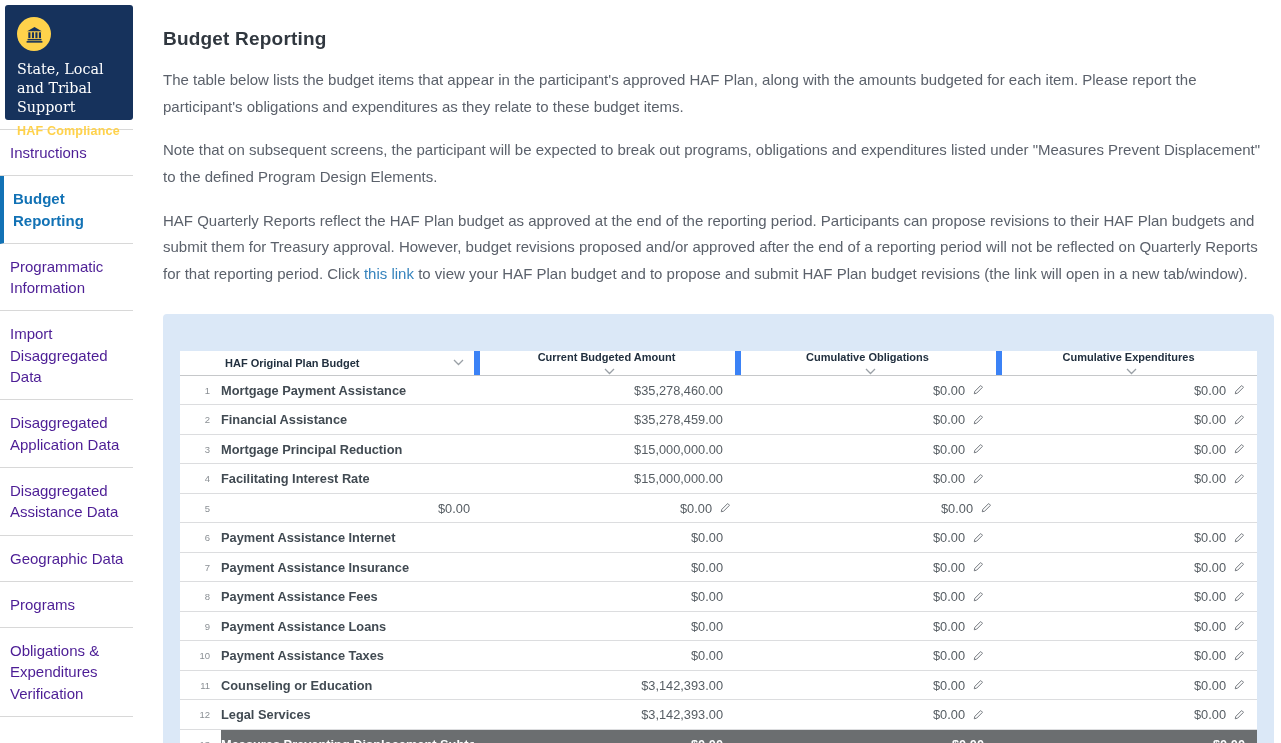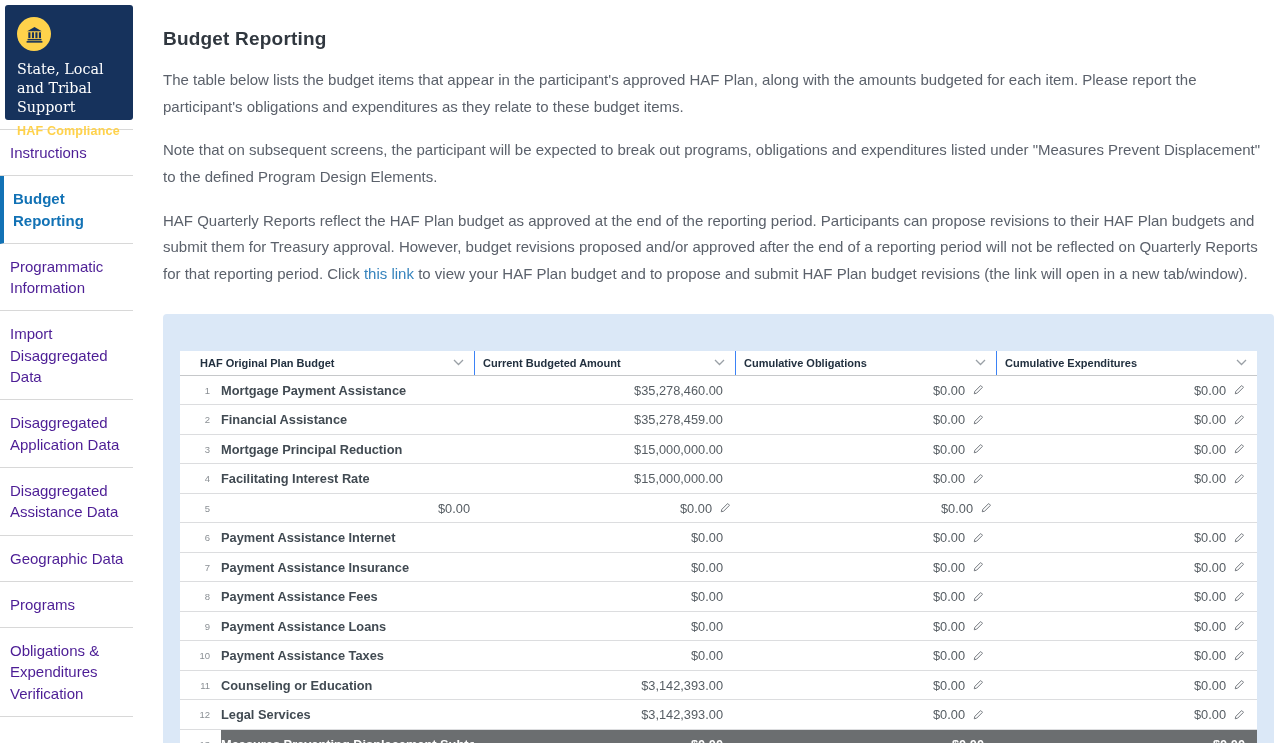--- a/index.html
+++ b/index.html
@@ -70,22 +70,22 @@
     overflow: hidden;
   }
   .grid { background: #ffffff; width: 1077px; }
   .thead { display: flex; height: 25px; border-bottom: 1px solid #c6c8ca; background: #fff; }
   .th {
     display: flex; align-items: center; justify-content: space-between;
     font-size: 11px; font-weight: bold; color: #22303f;
     padding: 0 10px 0 8px;
     width: 261px; flex: none;
   }
-  .th + .th { border-left: 1px solid #3b82f6; }
-  .th.first { width: 294px; padding-left: 20px; text-align: right; }
+  .th + .th { border-left: 6px solid #3b82f6; flex-direction: column; }
+  .th.first { width: 294px; padding-left: 45px; text-align: right; }
   .chevron { display: flex; flex: none; margin-left: 6px; }
 
   .tr {
     display: flex; align-items: stretch; height: 29.5px;
     border-bottom: 1px solid #dcdddf; background: #fff;
     font-size: 12.8px;
   }
   .td { display: flex; align-items: center; }
   .c-num {
     width: 41px; flex: none; justify-content: flex-end;

